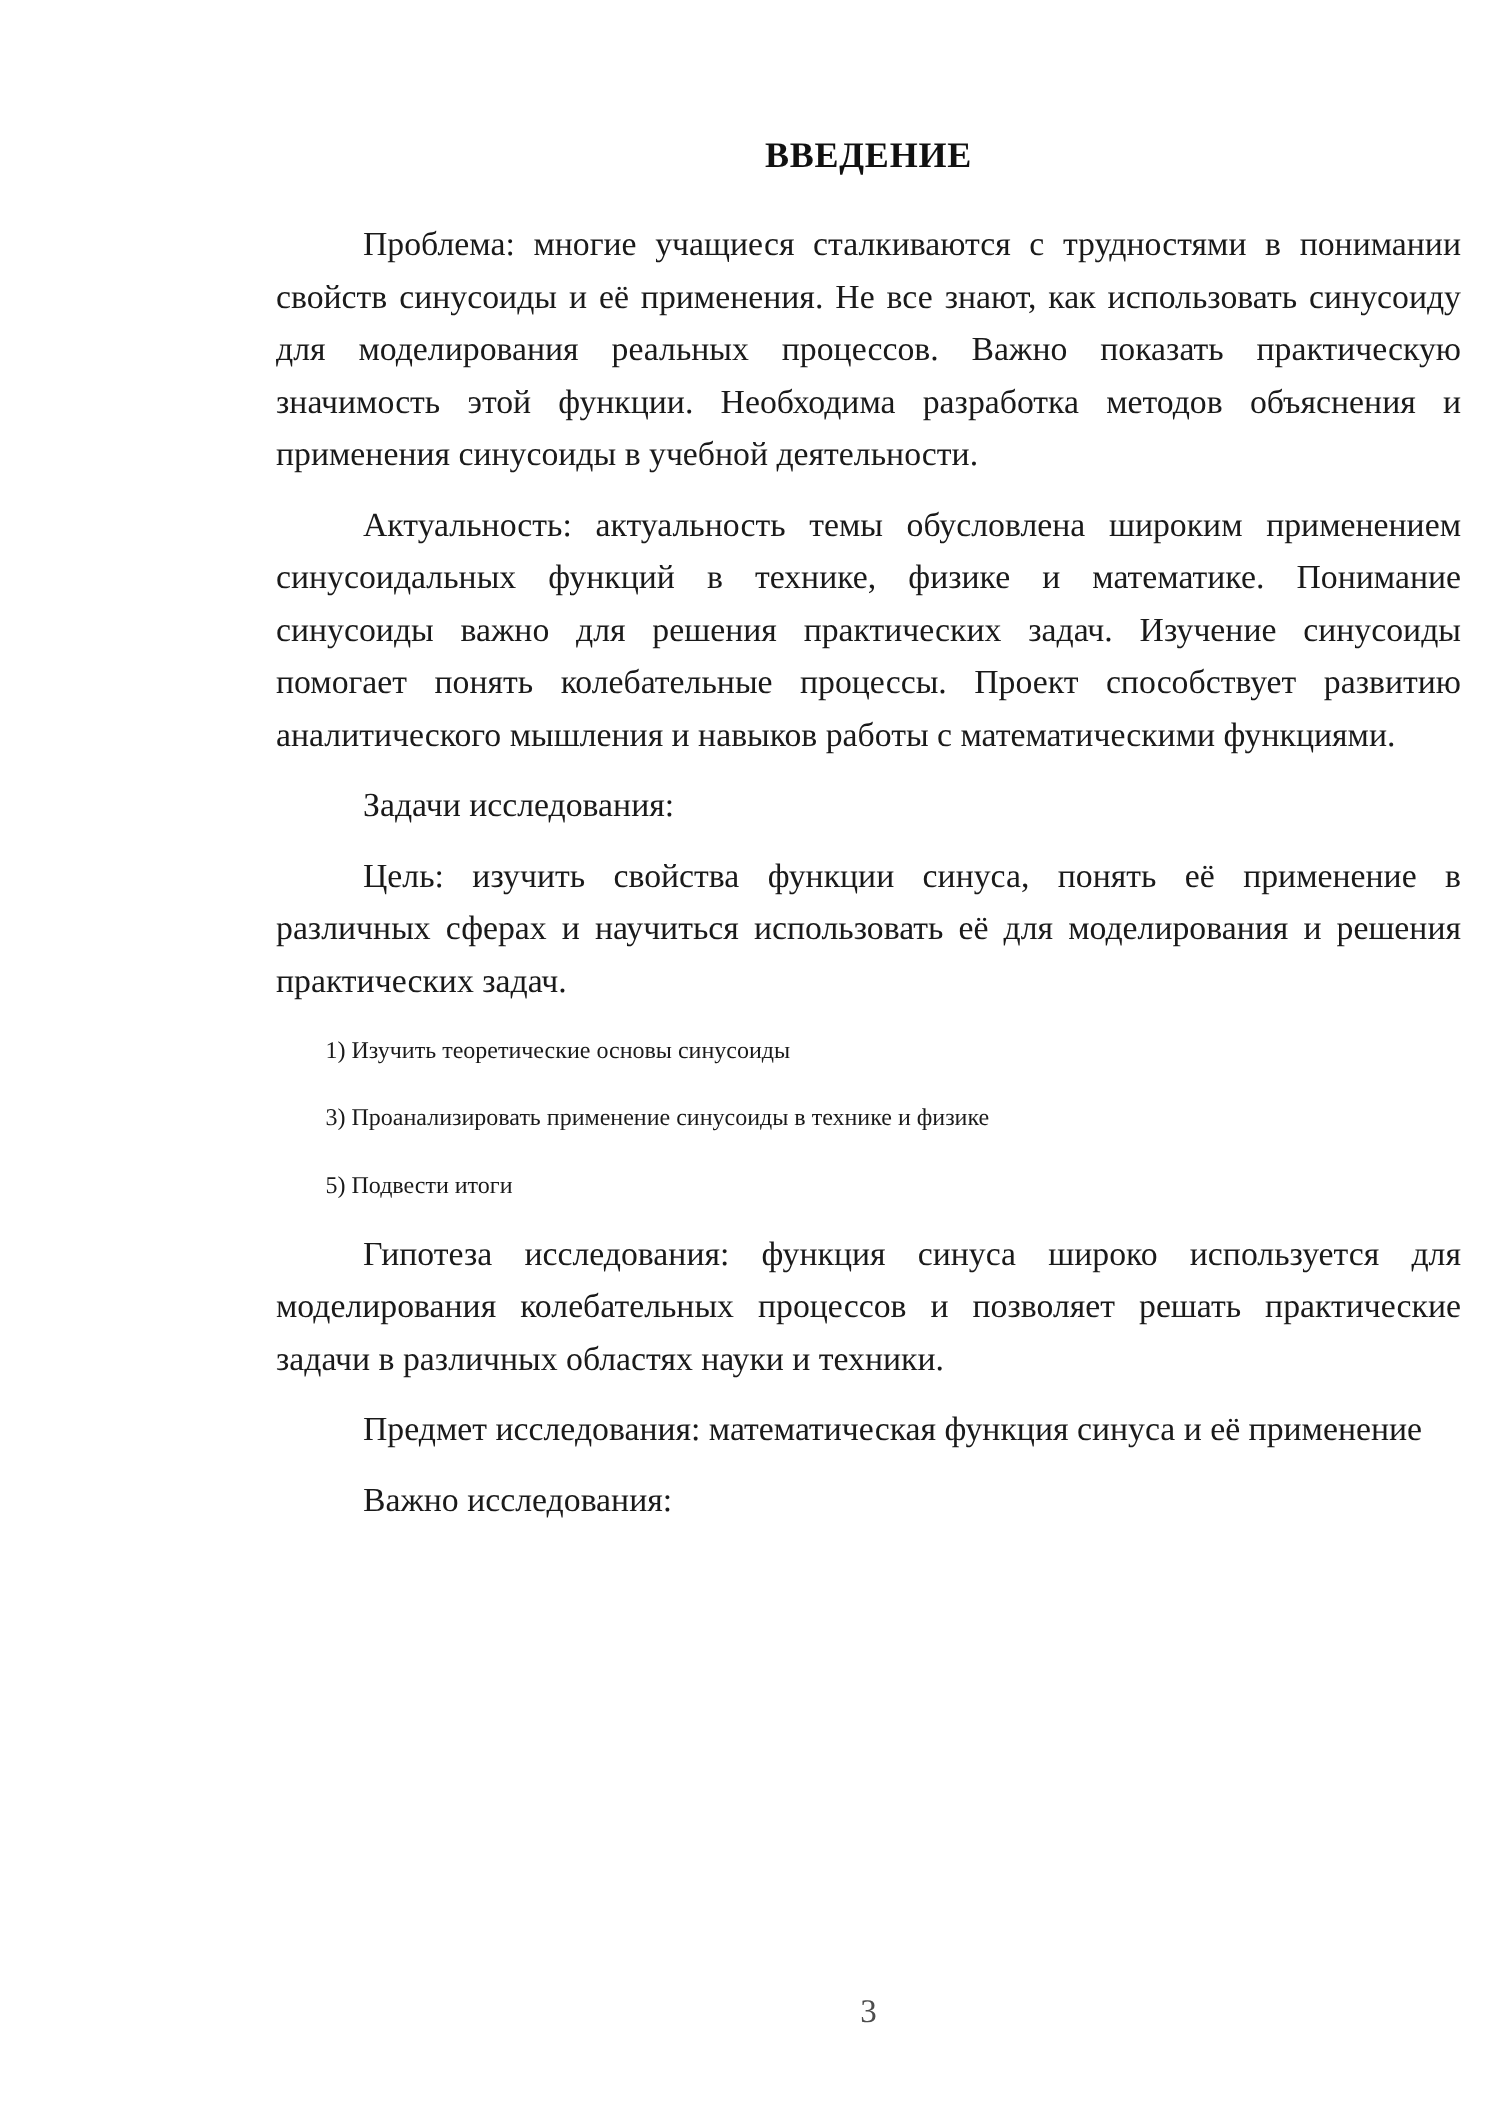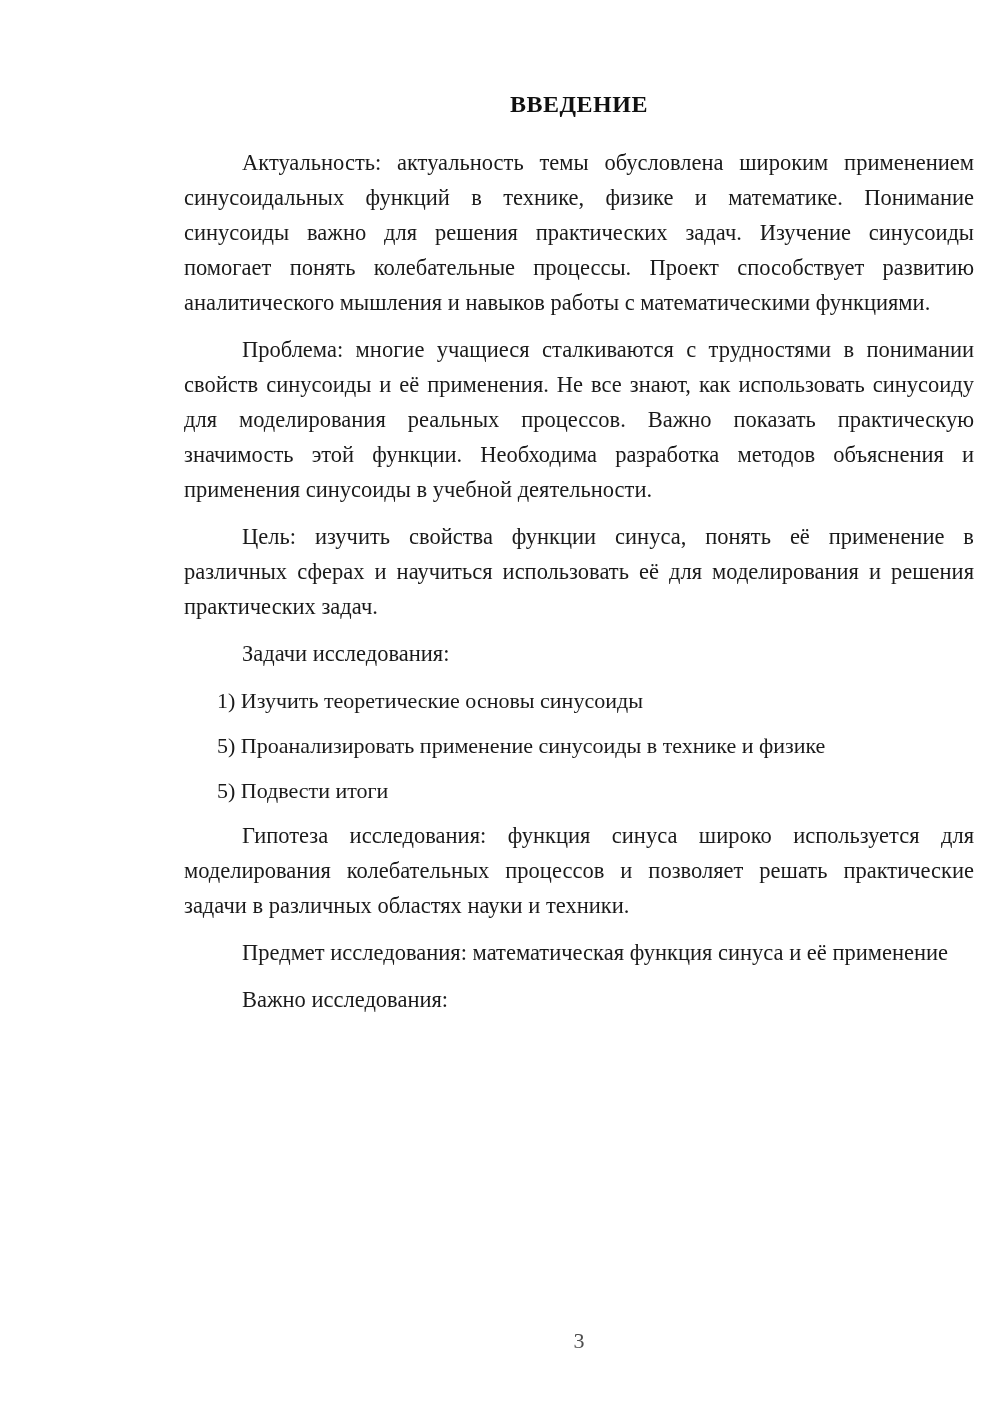--- a/index.html
+++ b/index.html
@@ -36,21 +36,21 @@
   .body-para {
     margin: 0 0 12px 0;
     font-size: 22.5px;
     line-height: 35px;
     text-align: justify;
     text-indent: 58px;
     color: #1a1a1a;
   }
   .list-item {
     margin: 0 0 10px 0;
-    font-size: 22px;
+    font-size: 16px;
     line-height: 35px;
     text-align: left;
     text-indent: 0;
     padding-left: 33px;
     color: #1a1a1a;
   }
   .page-number {
     position: absolute;
     left: 140px;
     top: 1326px;
@@ -62,32 +62,32 @@
   }
 </style>
 </head>
 <body>
 
 <div class="page">
   <div class="content">
 
     <h1 class="doc-title">ВВЕДЕНИЕ</h1>
 
+    <p class="body-para">Проблема: многие учащиеся сталкиваются с трудностями в понимании свойств синусоиды и её применения. Не все знают, как использовать синусоиду для моделирования реальных процессов. Важно показать практическую значимость этой функции. Необходима разработка методов объяснения и применения синусоиды в учебной деятельности.</p>
+
     <p class="body-para">Актуальность: актуальность темы обусловлена широким применением синусоидальных функций в технике, физике и математике. Понимание синусоиды важно для решения практических задач. Изучение синусоиды помогает понять колебательные процессы. Проект способствует развитию аналитического мышления и навыков работы с математическими функциями.</p>
 
-    <p class="body-para">Проблема: многие учащиеся сталкиваются с трудностями в понимании свойств синусоиды и её применения. Не все знают, как использовать синусоиду для моделирования реальных процессов. Важно показать практическую значимость этой функции. Необходима разработка методов объяснения и применения синусоиды в учебной деятельности.</p>
+    <p class="body-para">Задачи исследования:</p>
 
     <p class="body-para">Цель: изучить свойства функции синуса, понять её применение в различных сферах и научиться использовать её для моделирования и решения практических задач.</p>
-
-    <p class="body-para">Задачи исследования:</p>
 
     <p class="list-item">1) Изучить теоретические основы синусоиды</p>
 
 
-    <p class="list-item">5) Проанализировать применение синусоиды в технике и физике</p>
+    <p class="list-item">3) Проанализировать применение синусоиды в технике и физике</p>
 
 
     <p class="list-item">5) Подвести итоги</p>
 
 
     <p class="body-para">Гипотеза исследования: функция синуса широко используется для моделирования колебательных процессов и позволяет решать практические задачи в различных областях науки и техники.</p>
 
     <p class="body-para">Предмет исследования: математическая функция синуса и её применение</p>
 
     <p class="body-para">Важно исследования:</p>

